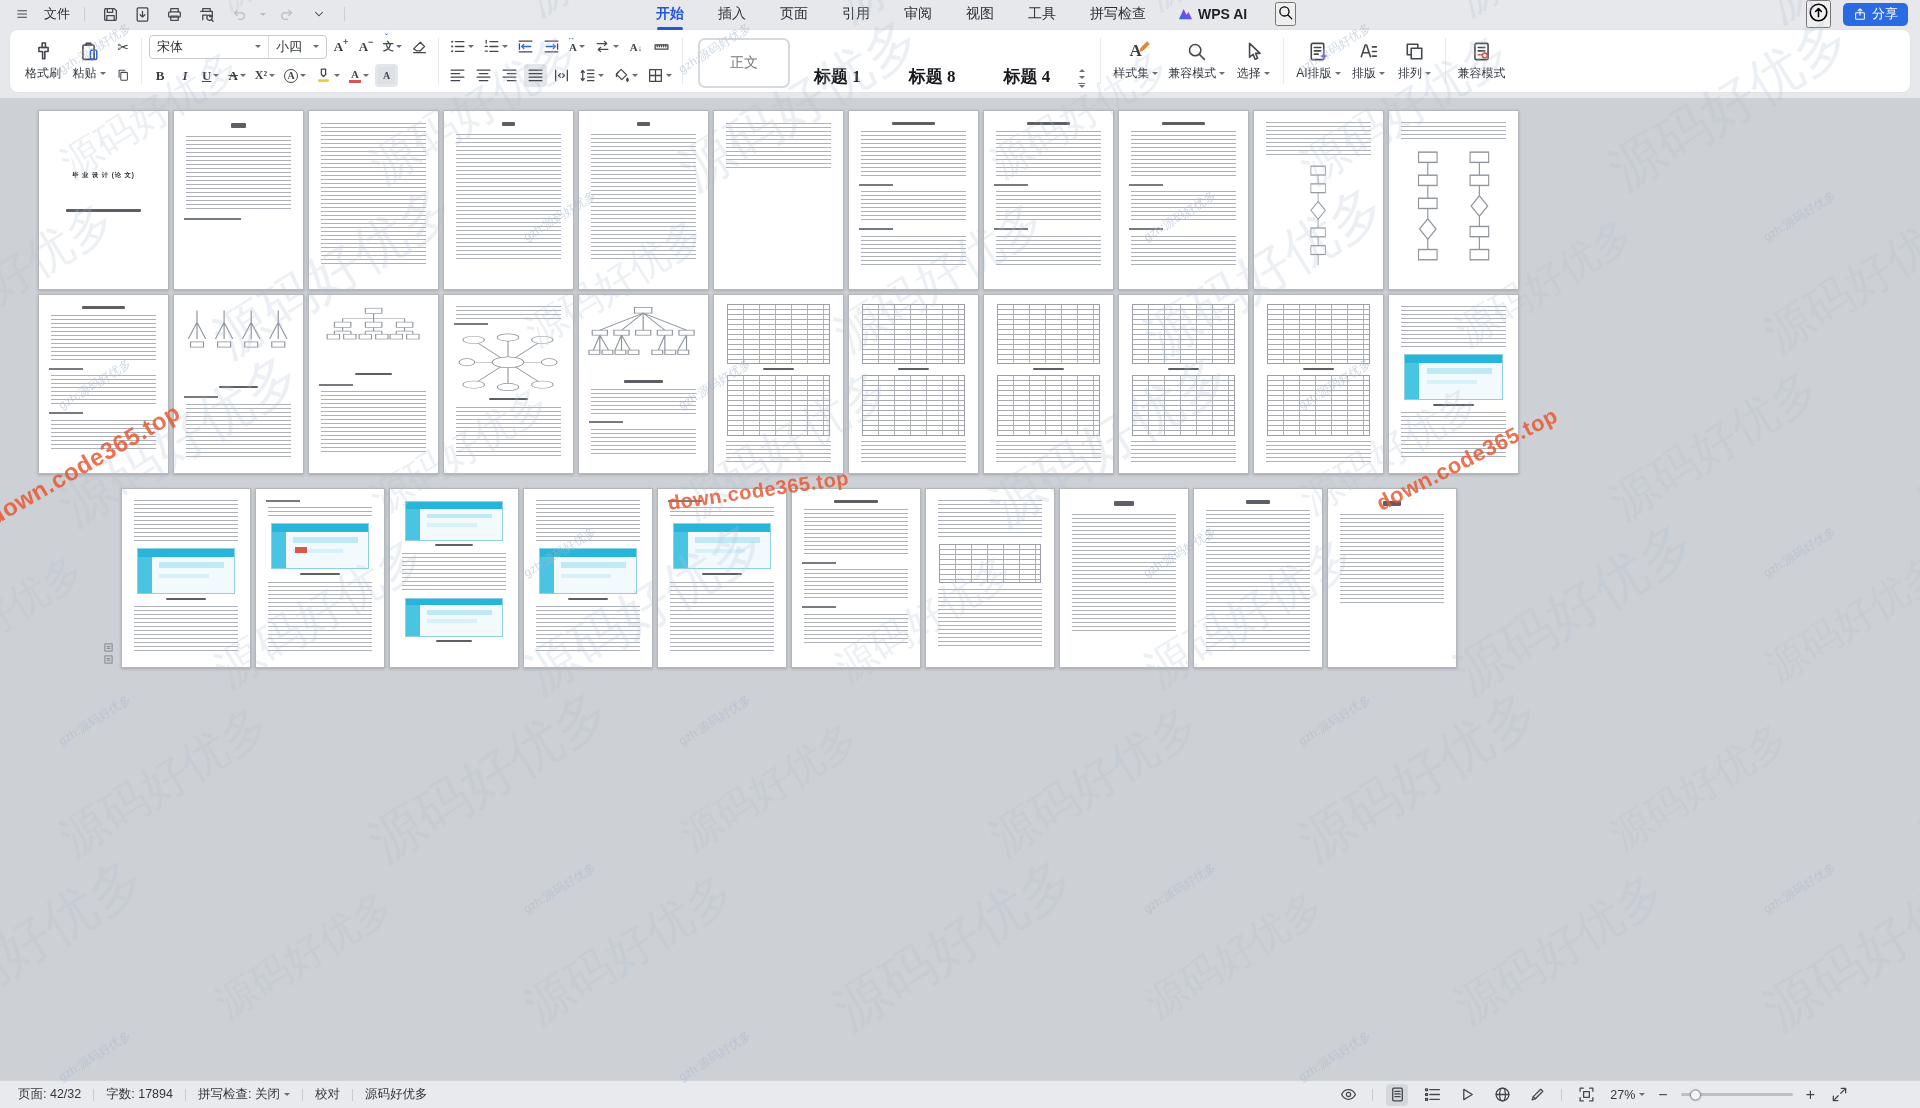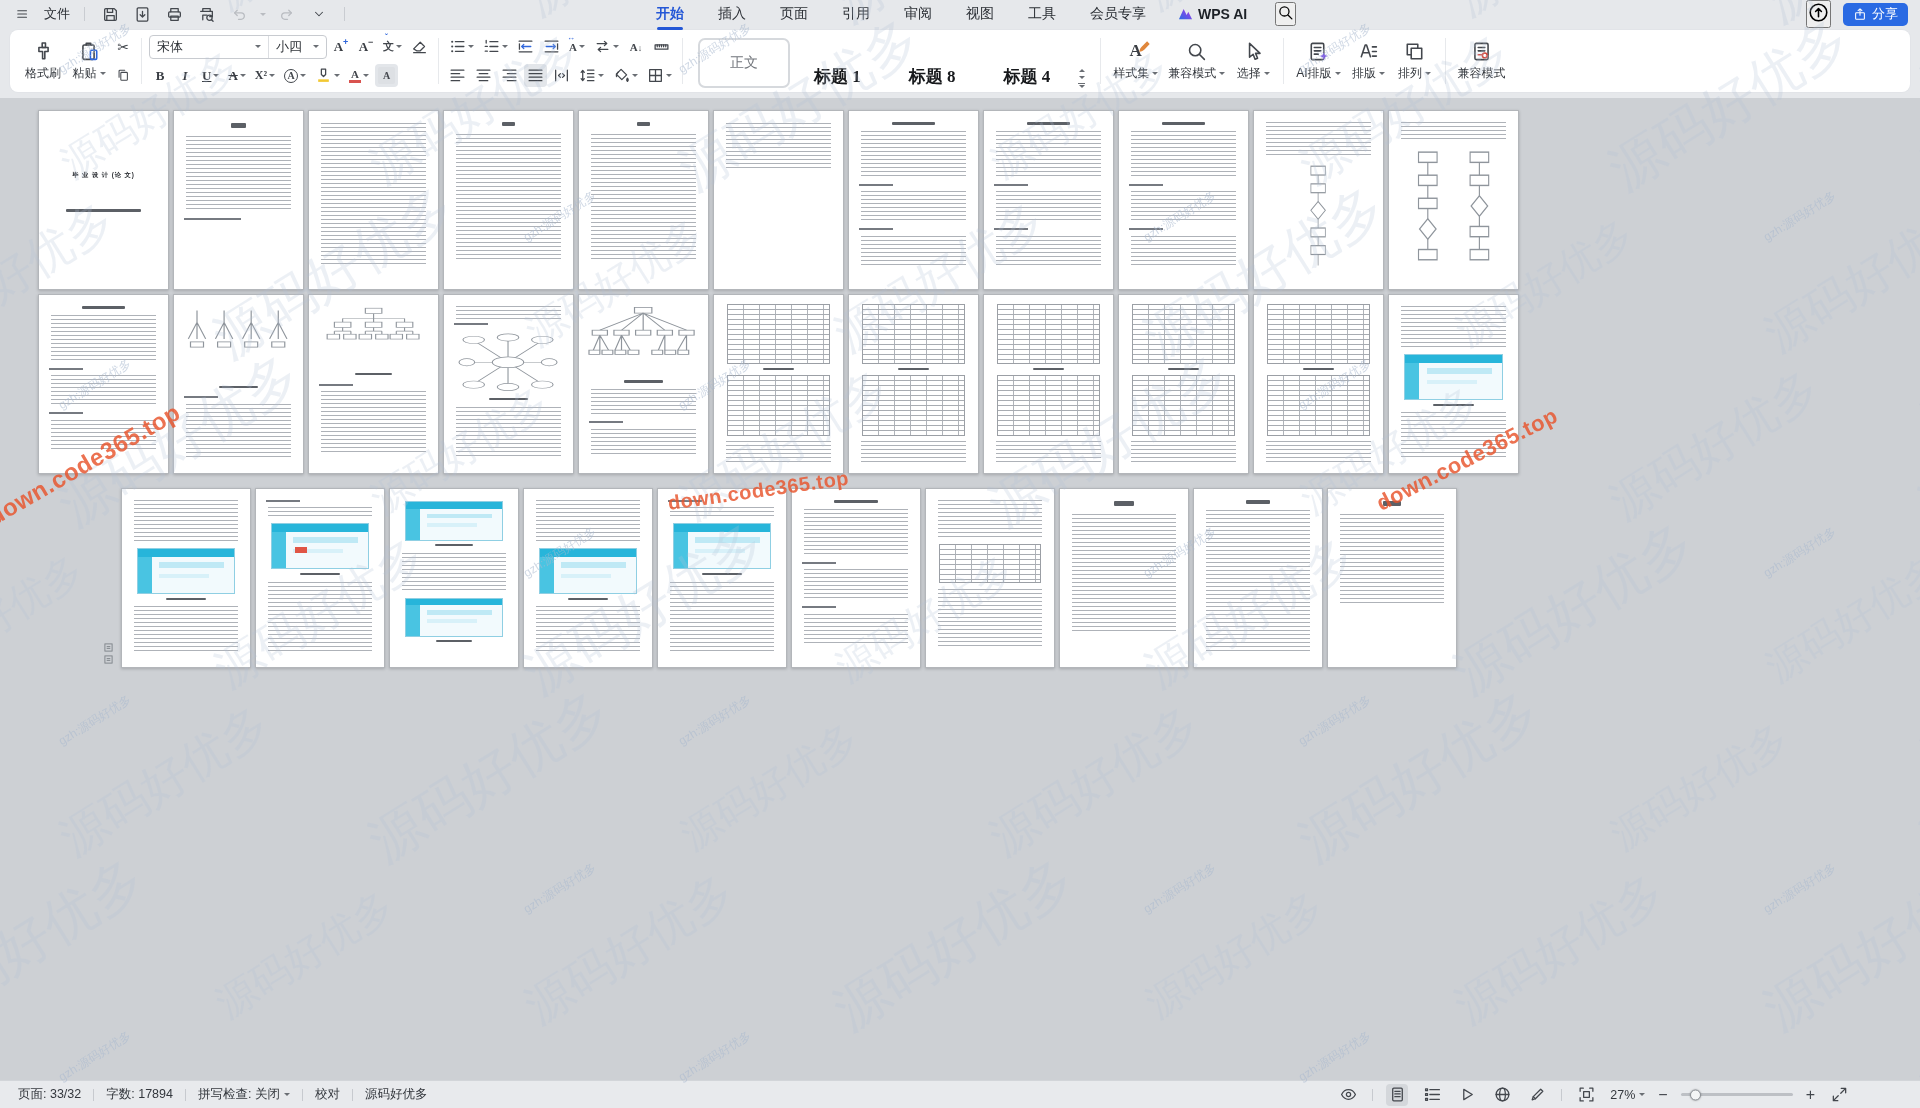--- a/index.html
+++ b/index.html
@@ -181,21 +181,21 @@
     </div>
 
     <nav class="tabs">
       <span class="tab active">开始</span>
       <span class="tab">插入</span>
       <span class="tab">页面</span>
       <span class="tab">引用</span>
       <span class="tab">审阅</span>
       <span class="tab">视图</span>
       <span class="tab">工具</span>
-      <span class="tab">会员专享</span>
+      <span class="tab">拼写检查</span>
     </nav>
 
     <span class="wpsai">
       <svg width="15" height="15" viewBox="0 0 16 16">
         <defs>
             <linearGradient id="aig" x1="0" y1="1" x2="1" y2="0">
           <stop offset="0" stop-color="#2b6ae5"></stop>
               <stop offset=".6" stop-color="#7b4ae8"></stop>
               <stop offset="1" stop-color="#c94ad6"></stop>
         </linearGradient>
@@ -862,21 +862,21 @@
         </svg>
       <svg class="i10" viewBox="0 0 10 10">
           <rect x="1" y="1" width="8" height="8"></rect>
           <path d="M3 4h4M3 6h4"></path>
         </svg>
     </div>
   </main>
 
   <footer class="statusbar">
     <div class="sleft">
-      <span class="sitem">页面: 33/32</span>
+      <span class="sitem">页面: 42/32</span>
       <span class="ssep"></span>
       <span class="sitem">字数: 17894</span>
       <span class="ssep"></span>
       <span class="sitem">
           <span>拼写检查: 关闭</span>
           <span class="car"></span>
         </span>
       <span class="ssep"></span>
       <span class="sitem">校对</span>
       <span class="ssep"></span>

